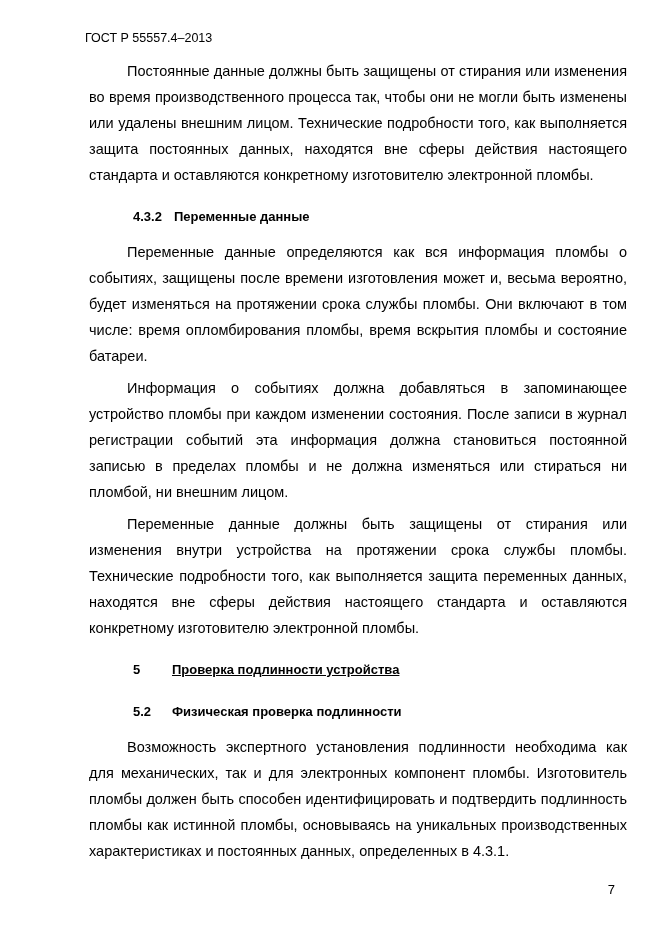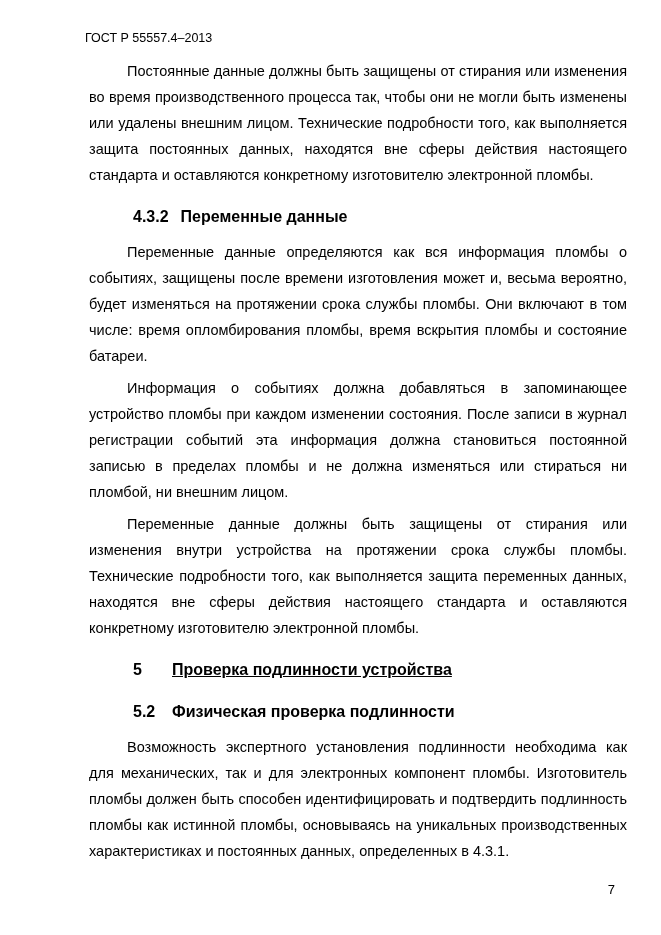--- a/index.html
+++ b/index.html
@@ -35,21 +35,21 @@
     font-size: 14.5px;
     line-height: 26px;
   }
   p.para {
     margin: 0 0 6px 4px;
     text-align: justify;
     text-indent: 38px;
     hyphens: auto;
   }
   .heading {
-    font-size: 16px;
+    font-size: 13px;
     font-weight: bold;
     margin: 16px 0 9px 0;
     padding-left: 48px;
     line-height: 26px;
   }
   .heading .hnum {
     display: inline-block;
     min-width: 27px;
     margin-right: 12px;
   }

